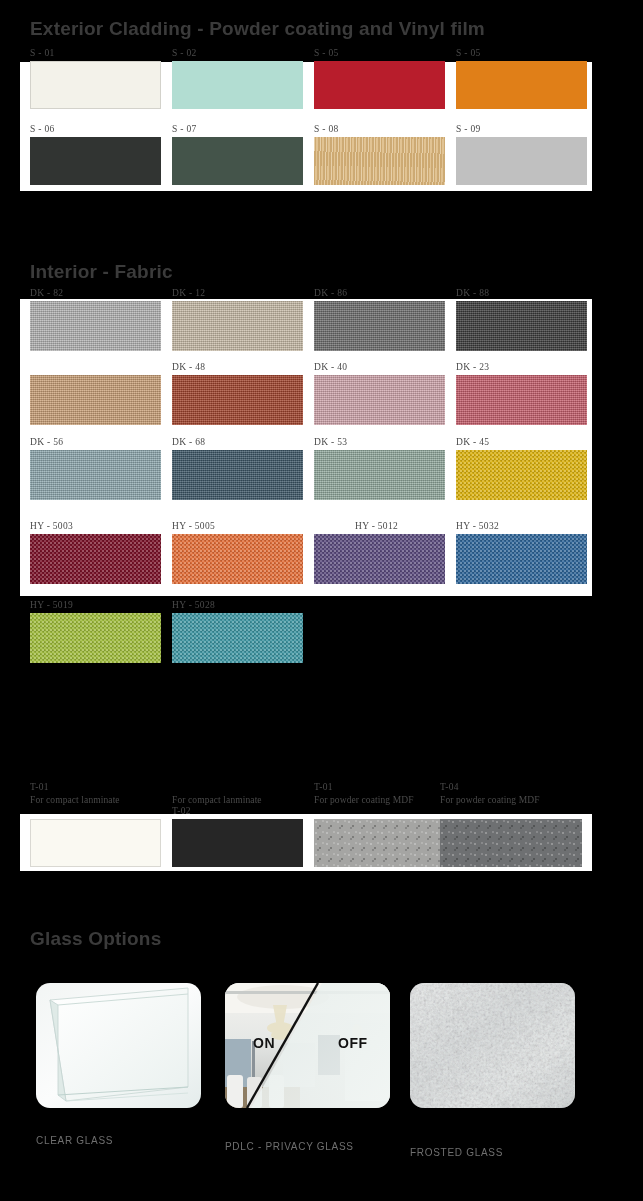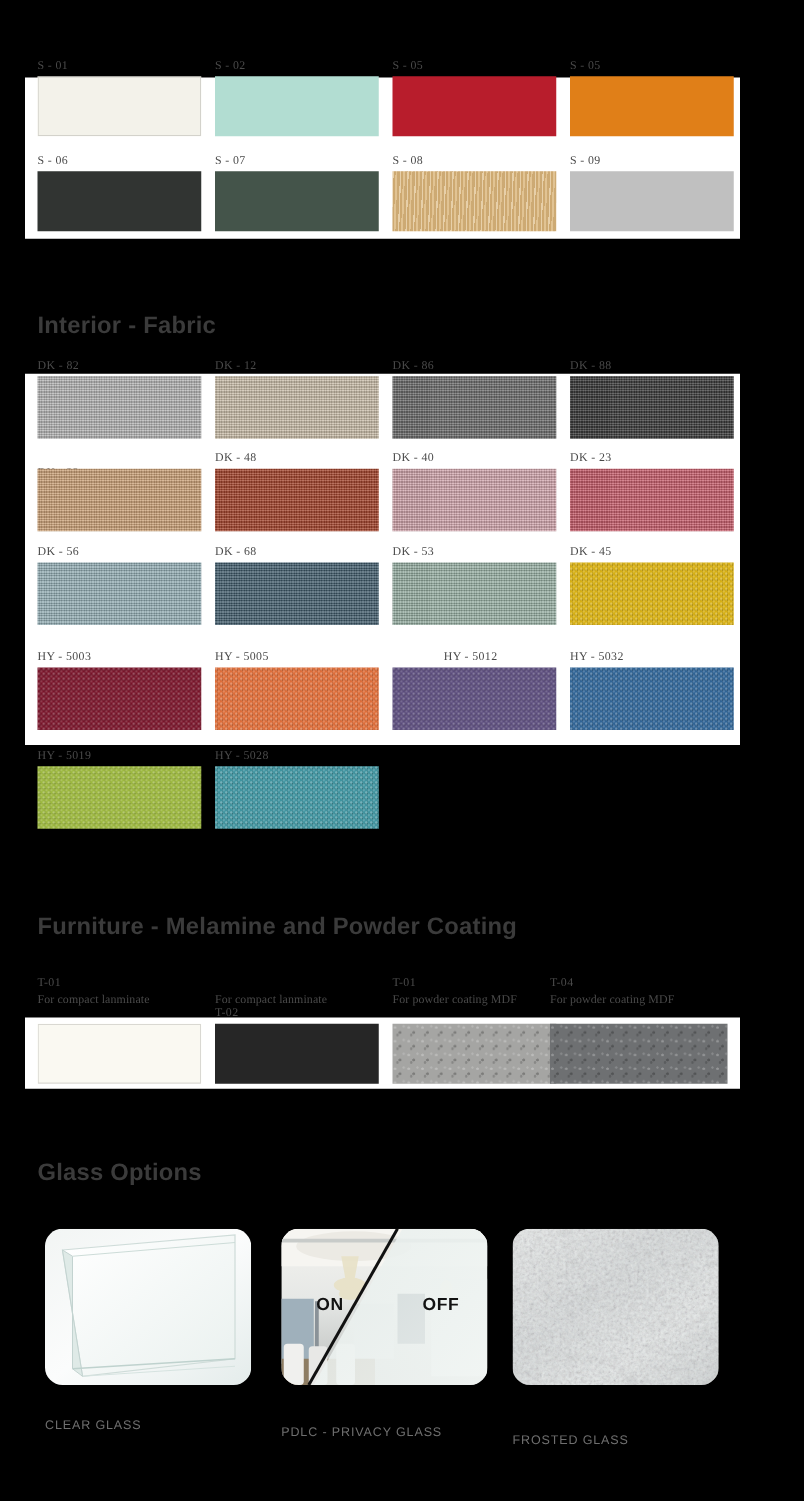--- a/index.html
+++ b/index.html
@@ -115,20 +115,21 @@
     font-weight: bold;
     font-size: 14px;
     letter-spacing: 0.5px;
   }
 </style>
 </head>
 <body>
 
 <div class="board">
 
+  <div class="section-title" style="left:30px; top:18px;">Exterior Cladding - Powder coating and Vinyl film</div>
 
   <div class="panel" style="left:20px; top:62px; width:572px; height:129px;"></div>
 
   <div id="exterior-swatches">
       <div class="cell" style="left: 30px; top: 48px; width: 131px;">
         <div class="cell-label" style="top: 0px;">S - 01</div>
         <div class="swatch bordered" style="top: 13px; height: 48px; background-color: rgb(243, 242, 234);"></div>
       </div>
       <div class="cell" style="left: 172px; top: 48px; width: 131px;">
         <div class="cell-label" style="top: 0px;">S - 02</div>
@@ -153,21 +154,21 @@
       <div class="cell" style="left: 314px; top: 124px; width: 131px;">
         <div class="cell-label" style="top: 0px;">S - 08</div>
         <div class="swatch tex-grain" style="top: 13px; height: 48px; background-color: rgb(221, 187, 132);"></div>
       </div>
       <div class="cell" style="left: 456px; top: 124px; width: 131px;">
         <div class="cell-label" style="top: 0px;">S - 09</div>
         <div class="swatch" style="top: 13px; height: 48px; background-color: rgb(192, 192, 192);"></div>
       </div>
     </div>
 
-  <div class="section-title" style="left:30px; top:250px;">Interior - Fabric</div>
+  <div class="section-title" style="left:30px; top:261px;">Interior - Fabric</div>
 
   <div class="panel" style="left:20px; top:299px; width:572px; height:297px;"></div>
 
   <div id="interior-swatches">
       <div class="cell" style="left: 30px; top: 288px; width: 131px;">
         <div class="cell-label" style="top: 0px;">DK - 82</div>
         <div class="swatch tex-weave" style="top: 13px; height: 50px; background-color: rgb(180, 180, 180);"></div>
       </div>
       <div class="cell" style="left: 172px; top: 288px; width: 131px;">
         <div class="cell-label" style="top: 0px;">DK - 12</div>
@@ -232,21 +233,20 @@
       <div class="cell" style="left: 30px; top: 600px; width: 131px;">
         <div class="cell-label" style="top: 0px;">HY - 5019</div>
         <div class="swatch tex-knit" style="top: 13px; height: 50px; background-color: rgb(156, 184, 60);"></div>
       </div>
       <div class="cell" style="left: 172px; top: 600px; width: 131px;">
         <div class="cell-label" style="top: 0px;">HY - 5028</div>
         <div class="swatch tex-knit" style="top: 13px; height: 50px; background-color: rgb(63, 148, 160);"></div>
       </div>
     </div>
 
-  <div class="section-title" style="left:30px; top:731px;">Furniture - Melamine and Powder Coating</div>
 
   <div class="panel" style="left:20px; top:814px; width:572px; height:57px;"></div>
 
   <div id="furniture-swatches">
       <div class="cell" style="left: 30px; top: 782px; width: 131px;">
         <div class="cell-label" style="top: 0px;">T-01</div>
         <div class="cell-sublabel" style="top: 13px;">For compact lanminate</div>
         <div class="swatch bordered" style="top: 37px; height: 48px; background-color: rgb(250, 249, 242);"></div>
       </div>
       <div class="cell" style="left: 172px; top: 782px; width: 131px;">

